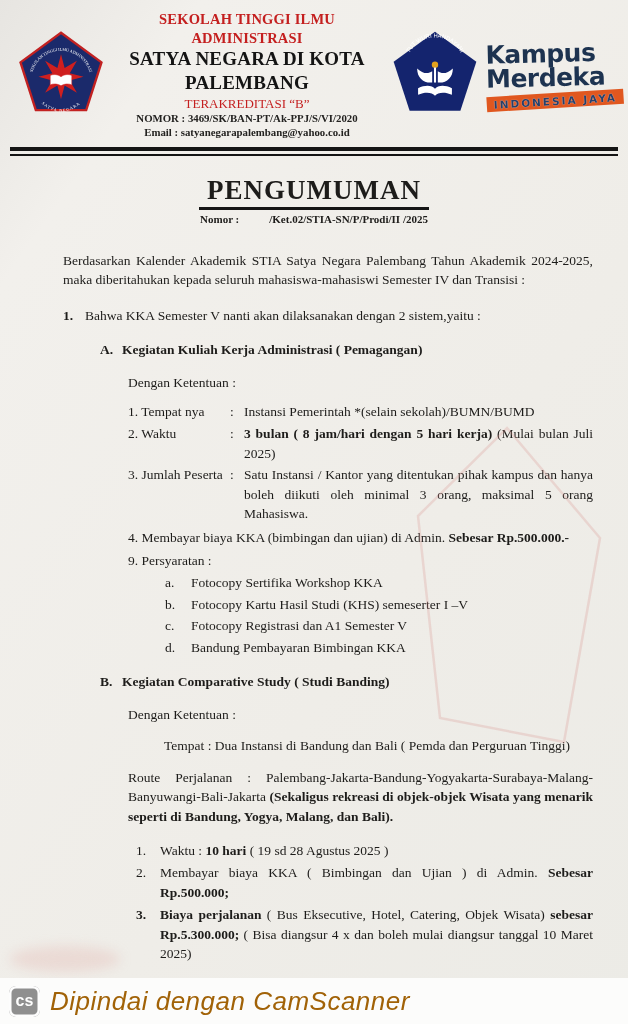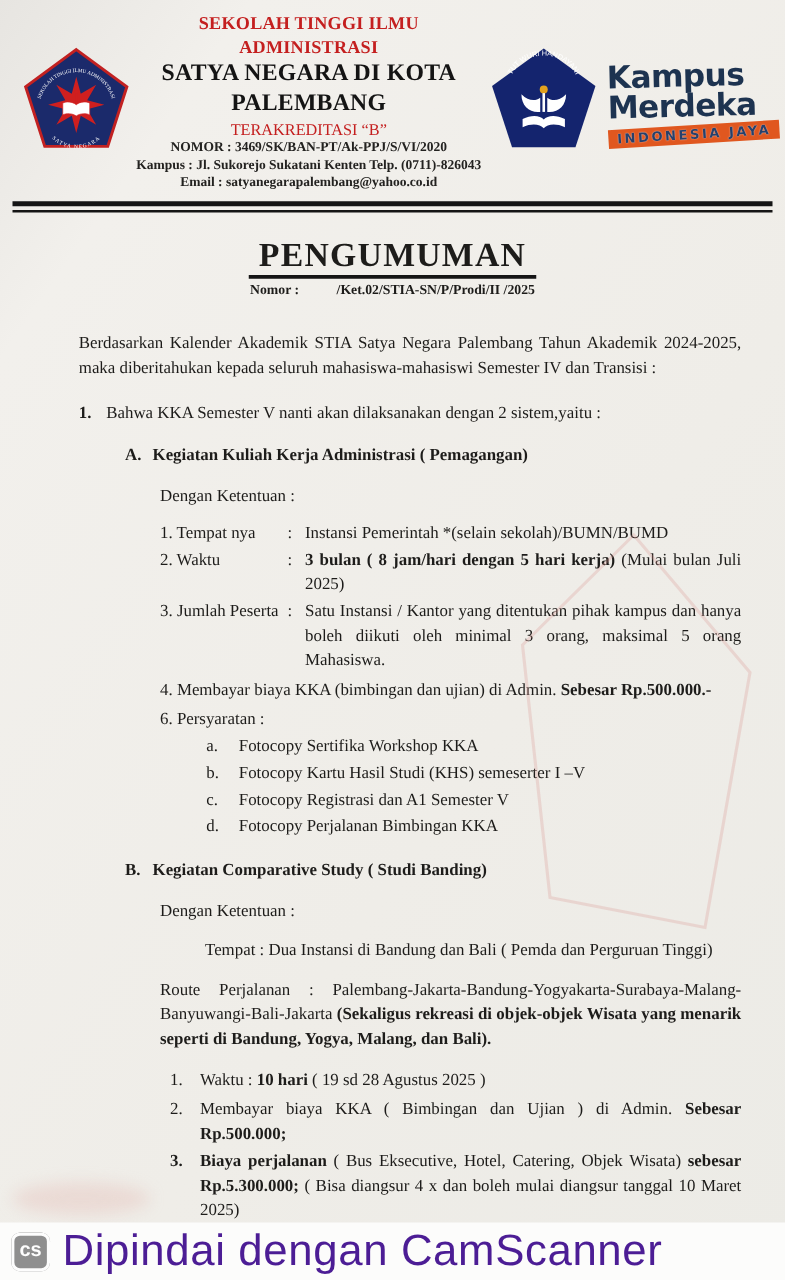--- a/index.html
+++ b/index.html
@@ -61,21 +61,21 @@
   .bleed{position:absolute;left:412px;top:420px;width:200px;height:340px;pointer-events:none;}
   .smudge{position:absolute;left:10px;top:946px;width:110px;height:26px;border-radius:50%;
           background:rgba(226,176,170,.30);filter:blur(6px);}
   
   .footer{position:absolute;left:0;right:0;bottom:0;height:46px;background:#fcfcfb;
           display:flex;align-items:center;gap:10px;padding-left:9px;
           font-family:"Liberation Sans",sans-serif;}
   .cs-icon{flex:none;width:31px;height:31px;border-radius:7px;background:#8f8f8f;
            box-shadow:inset 0 0 0 2.5px #fdfdfd;display:flex;align-items:center;justify-content:center;
            color:#fdfdfd;font-weight:bold;font-size:16px;}
-  .cs-text{color:#4c1d95;font-size:35px;letter-spacing:.5px;}
+  .cs-text{color:#a16207;font-size:26px;letter-spacing:.5px;font-style:italic;}
 </style>
 </head>
 <body>
 
 <div class="page">
 
   <div class="letterhead">
     <svg class="lh-logo-left" viewBox="0 0 100 100">
       <polygon points="50,3 95,36 78,89 22,89 5,36" fill="#1b2a6b" stroke="#c22121" stroke-width="2.6"></polygon>
       <defs>
@@ -92,21 +92,20 @@
       <path fill="#ffffff" stroke="#cf1f1f" stroke-width=".6" d="M50,52 C46.5,49 41,49 38,50.5 L38,61 C41,59.5 46.5,59.5 50,62 C53.5,59.5 59,59.5 62,61 L62,50.5 C59,49 53.5,49 50,52 Z"></path>
       <rect x="49" y="42" width="2.2" height="9" fill="#cf1f1f"></rect>
       <circle cx="50.1" cy="40.4" r="1.7" fill="#cf1f1f"></circle>
     </svg>
 
     <div class="lh-center">
       <div class="lh-line1">SEKOLAH TINGGI ILMU ADMINISTRASI</div>
       <div class="lh-line2">SATYA NEGARA DI KOTA PALEMBANG</div>
       <div class="lh-line3">TERAKREDITASI “B”</div>
       <div class="lh-small">NOMOR : 3469/SK/BAN-PT/Ak-PPJ/S/VI/2020</div>
-      <div class="lh-small">Kampus : Jl. Sukorejo Sukatani Kenten Telp. (0711)-826043</div>
       <div class="lh-small">Email : satyanegarapalembang@yahoo.co.id</div>
     </div>
 
     <div class="lh-right">
       <svg class="lh-logo-tutwuri" viewBox="0 0 100 100">
         <polygon points="50,4 94,36 77,88 23,88 6,36" fill="#14246e"></polygon>
         <defs>
             <path id="twArc" d="M21,52 A31,31 0 1 1 79,52"></path>
           </defs>
         <text fill="#ffffff" font-size="6.2" font-family="Liberation Sans,sans-serif">
@@ -167,37 +166,37 @@
         <div class="kv">
           <span class="kv-label">3. Jumlah Peserta</span>
           <span class="kv-colon">:</span>
           <span class="kv-value">Satu Instansi / Kantor yang ditentukan pihak kampus dan hanya boleh diikuti oleh minimal 3 orang, maksimal  5 orang Mahasiswa.</span>
         </div>
 
         <div class="full-line">
           <span>4. Membayar biaya KKA (bimbingan dan ujian) di Admin. </span><span class="b">Sebesar Rp.500.000.-</span>
         </div>
 
-        <div class="full-line">6. Persyaratan :</div>
+        <div class="full-line">9. Persyaratan :</div>
 
         <div class="req">
           <span class="req-letter">a.</span>
           <span>Fotocopy Sertifika Workshop KKA</span>
         </div>
         <div class="req">
           <span class="req-letter">b.</span>
           <span>Fotocopy Kartu Hasil Studi (KHS) semeserter I –V</span>
         </div>
         <div class="req">
           <span class="req-letter">c.</span>
           <span>Fotocopy  Registrasi dan A1 Semester V</span>
         </div>
         <div class="req">
           <span class="req-letter">d.</span>
-          <span>Fotocopy Perjalanan Bimbingan KKA</span>
+          <span>Bandung Pembayaran Bimbingan KKA</span>
         </div>
       </div>
     </div>
 
     <div class="section">
       <div class="sec-head">
         <span class="sec-letter">B.</span>
         <span>Kegiatan Comparative Study ( Studi Banding)</span>
       </div>
       <div class="sec-content">

